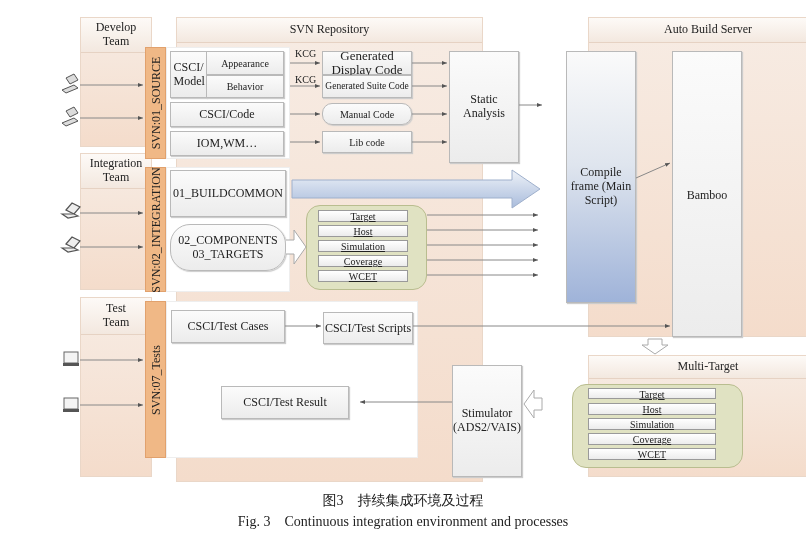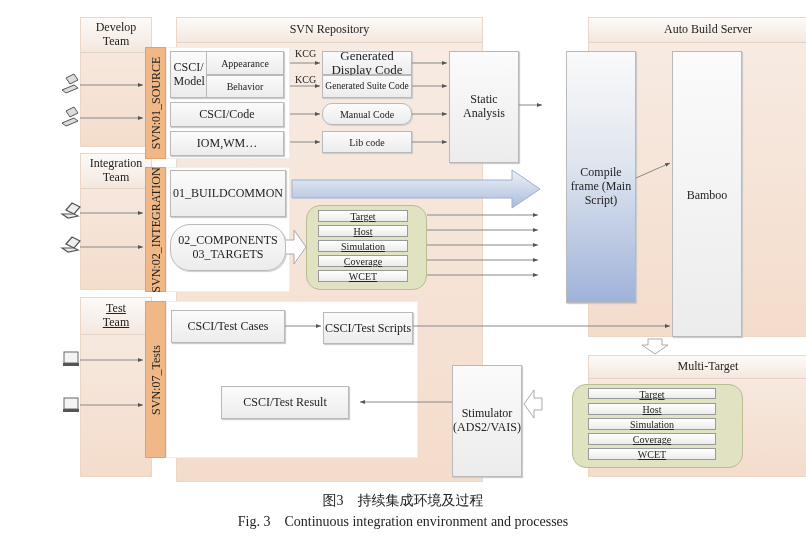--- a/index.html
+++ b/index.html
@@ -19,21 +19,21 @@
 </head>
 <body>
 
 <div class="abs panel" style="left:32px;top:17px;width:72px;height:130px;">
   <div class="panel-head" style="height:34px;padding:0 8px;">Develop Team</div>
 </div>
 <div class="abs panel" style="left:32px;top:153px;width:72px;height:137px;">
   <div class="panel-head" style="height:34px;padding:0 4px;">Integration Team</div>
 </div>
 <div class="abs panel" style="left:32px;top:297px;width:72px;height:180px;">
-  <div class="panel-head" style="height:36px;padding:0 16px;text-decoration:underline;">Test Team</div>
+  <div class="panel-head" style="height:36px;padding:0 16px;">Test Team</div>
 </div>
 
 <div class="abs panel" style="left:128px;top:17px;width:307px;height:465px;">
   <div class="panel-head" style="height:24px;">SVN Repository</div>
 </div>
 
 <div class="abs side" style="left:145px;top:47px;width:21px;height:112px;">
     <span>SVN:01_SOURCE</span>
   </div>
 <div class="abs white" style="left:166px;top:47px;width:124px;height:112px;"></div>

